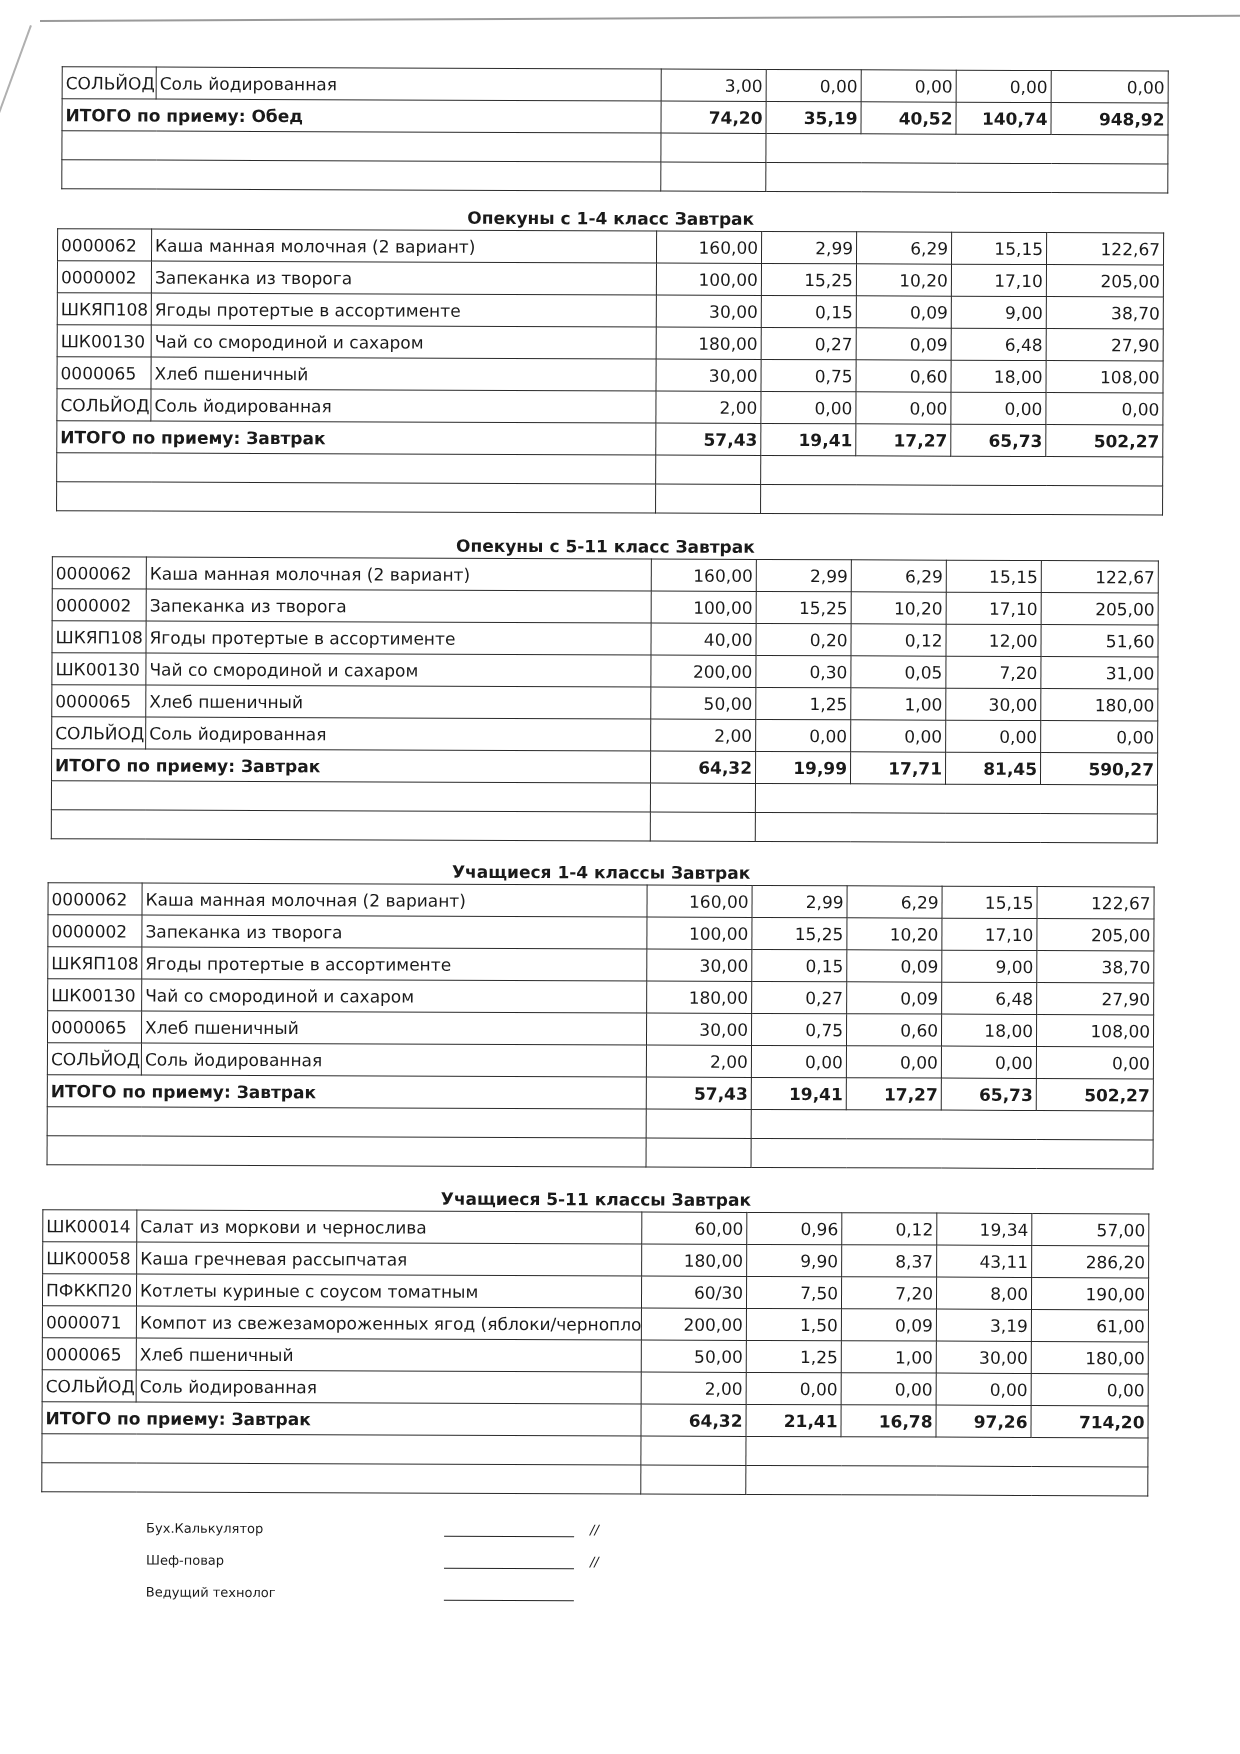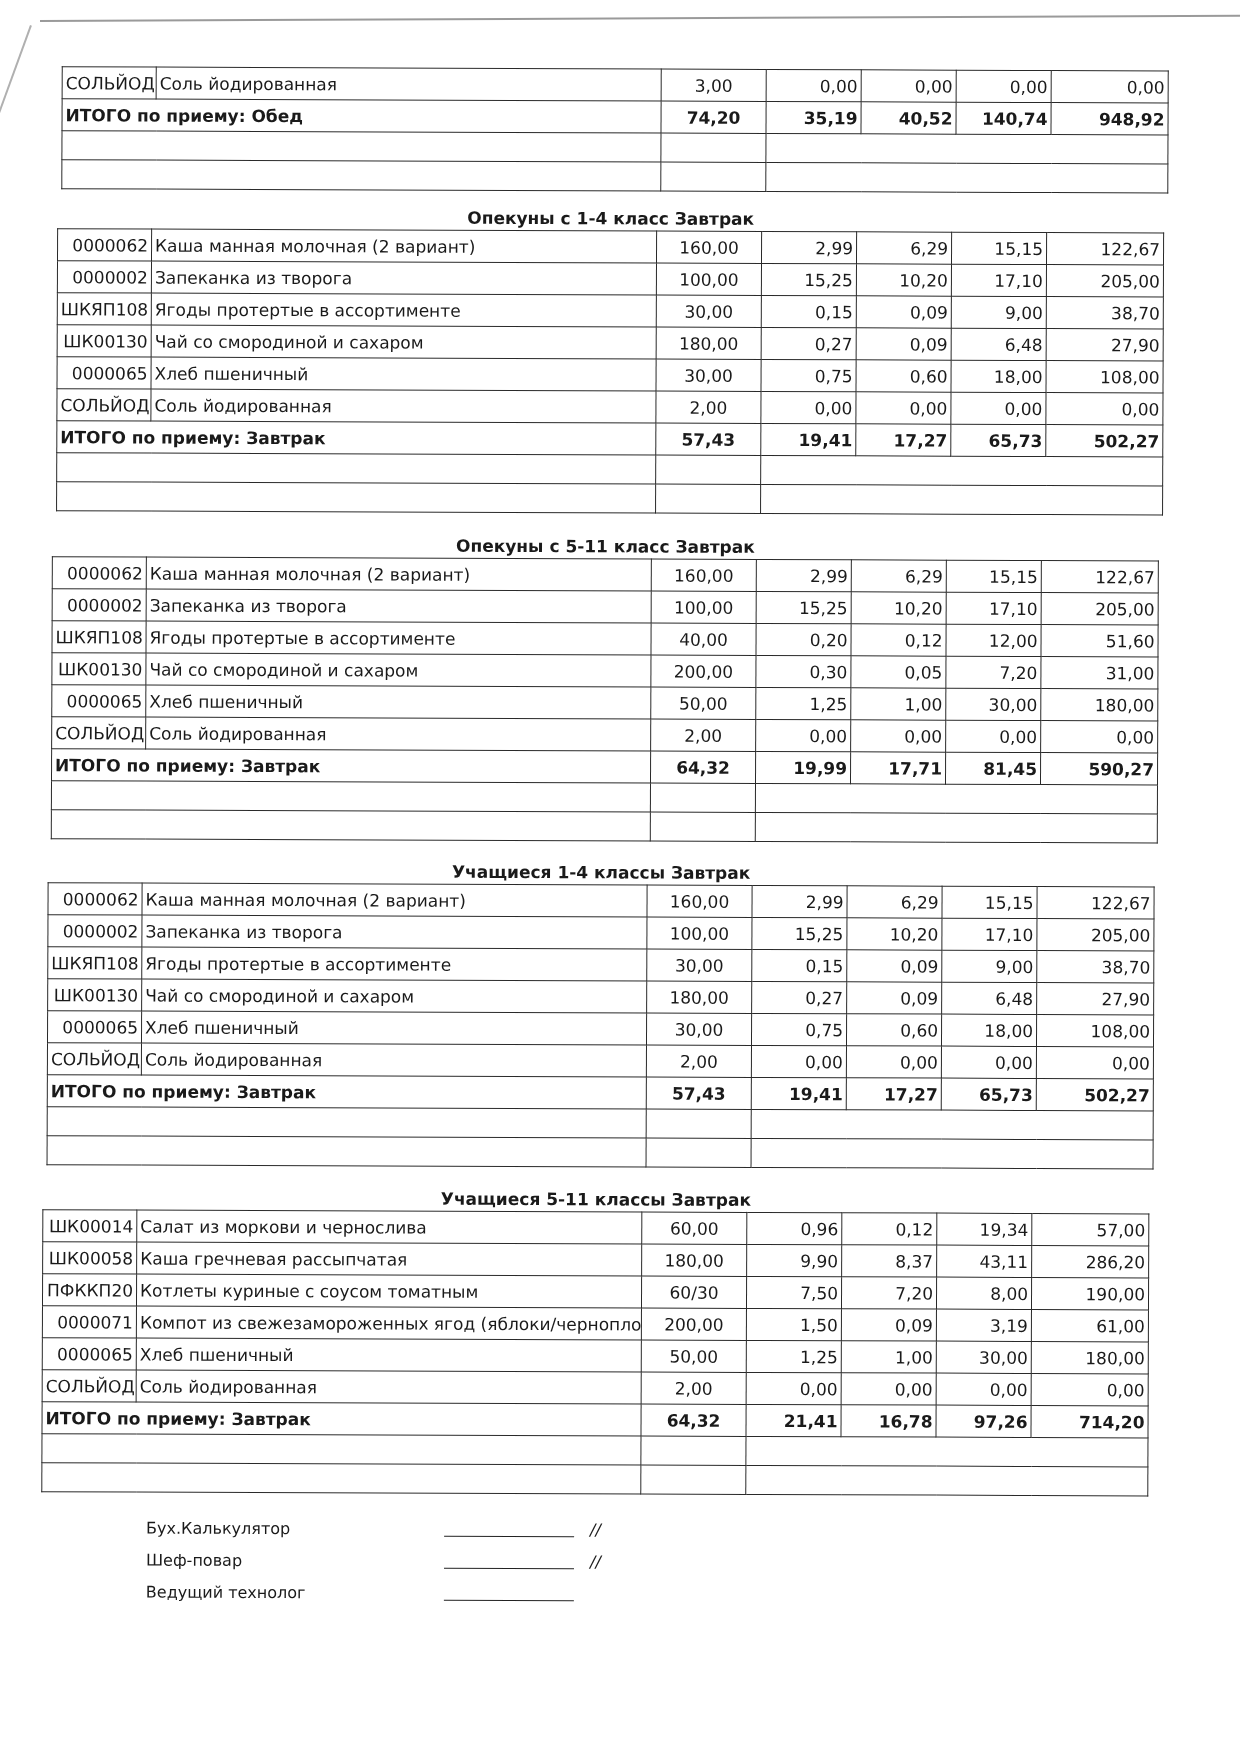--- a/index.html
+++ b/index.html
@@ -26,29 +26,29 @@
     height: 24px; line-height: 24px; margin-left: 0;
   }
   table.menu {
     border-collapse: collapse; table-layout: fixed; width: 1055px;
     font-size: 17px;
   }
   table.menu td {
     border: 1.2px solid #2a2a2a; height: 31px; padding: 0 3px;
     white-space: nowrap; overflow: hidden; vertical-align: middle;
   }
-  td.code { width: 87px; text-align: right; }
+  td.code { width: 87px; }
   td.name { width: 498px; }
-  td.qty { width: 98px; text-align: center; }
+  td.qty { width: 98px; text-align: right; }
   td.num { width: 88px; text-align: right; }
   td.num.last { width: 110px; }
   tr.total td { font-weight: bold; }
   tr.total td.num { font-weight: bold; }
   tr.blank td { height: 28px; }
-  .footer { position: absolute; left: 152px; top: 1512px; font-size: 16px; }
+  .footer { position: absolute; left: 152px; top: 1512px; font-size: 13px; }
   .sig-row { position: relative; height: 32px; line-height: 32px; }
   .sig-label { position: absolute; left: 0; top: 0; white-space: nowrap; }
   .sig-line { position: absolute; left: 298px; top: 22px; width: 130px; border-bottom: 1.5px solid #222; }
   .sig-slash { position: absolute; left: 444px; top: 0; font-style: italic; }
 </style>
 </head>
 <body>
 
 <div class="page-edge-top"></div>
 <div class="page-edge-left"></div>

